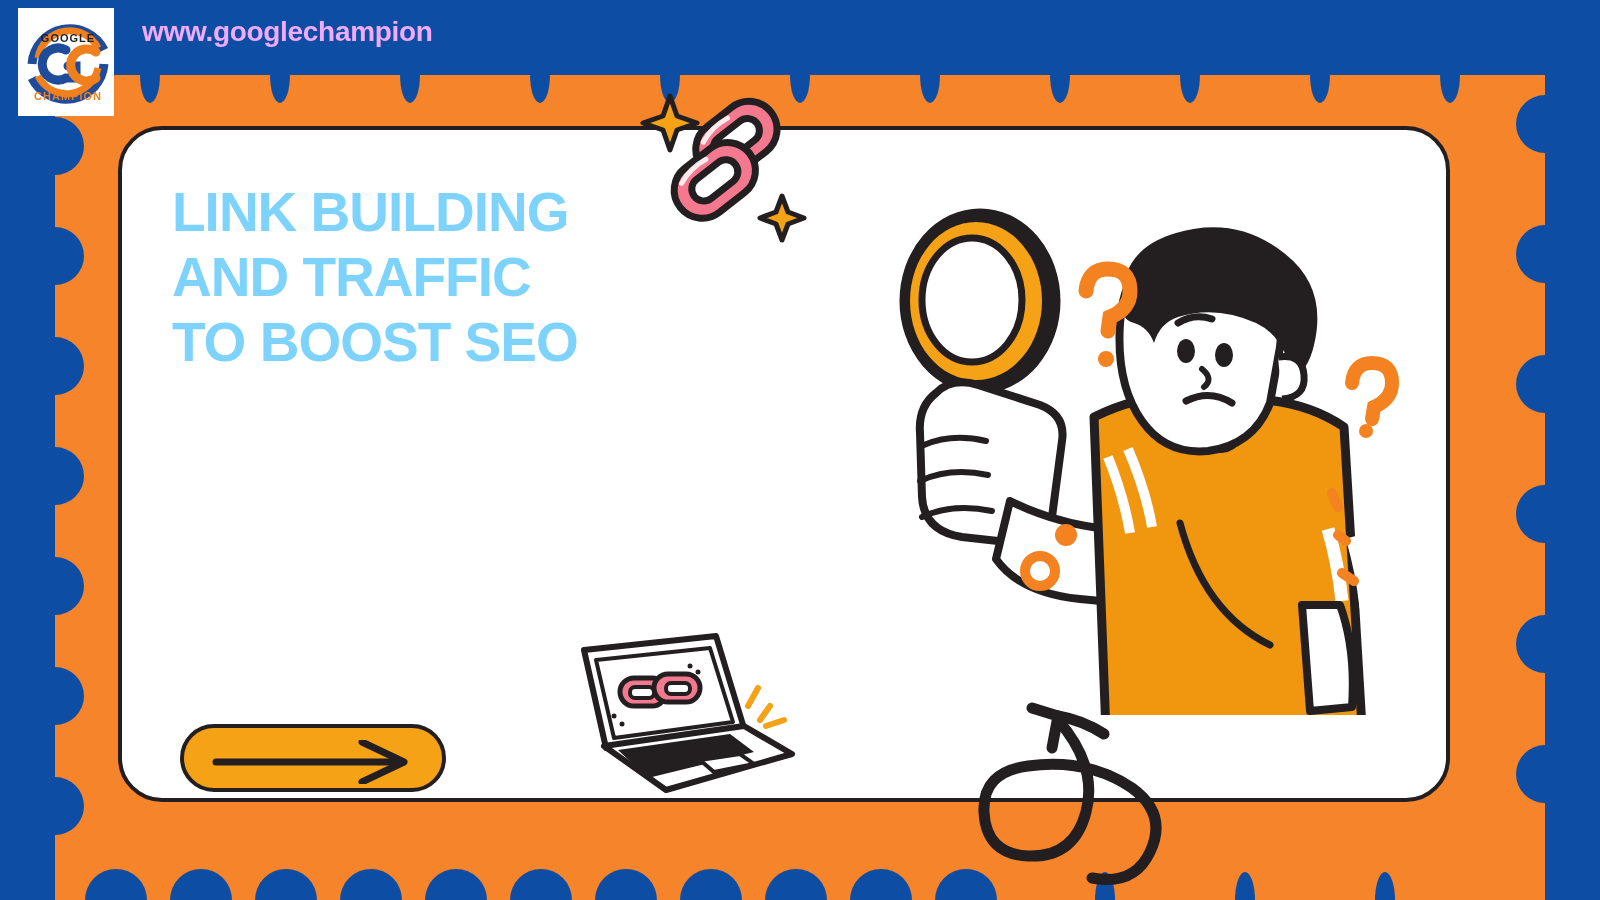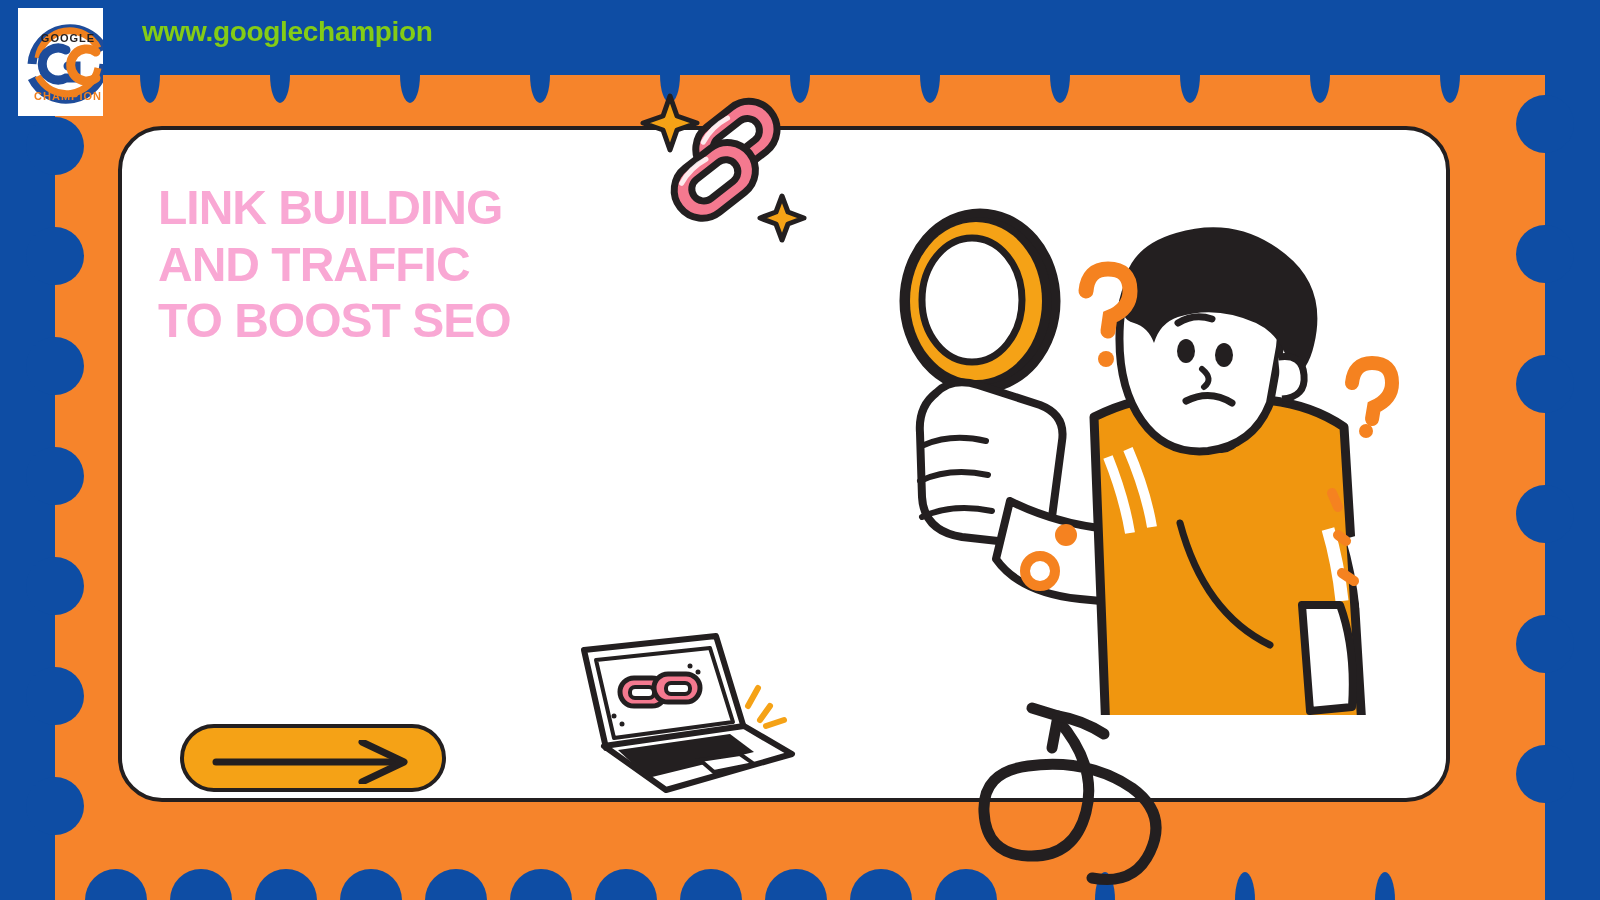--- a/index.html
+++ b/index.html
@@ -55,39 +55,39 @@
     border:4px solid #231F20;
     border-radius:44px;
     box-sizing:border-box;
     overflow:visible;
   }
 
   
   #header{position:absolute;left:0;top:0;width:1600px;height:78px;z-index:40;}
   #logo-box{
     position:absolute;left:18px;top:8px;
-    width:85px;height:108px;
+    width:96px;height:108px;
     background:#FFFFFF;
     overflow:hidden;
   }
   #site-url{
     position:absolute;left:142px;top:16px;
-    color:#84cc16;
+    color:#f0abfc;
     font-size:28px;font-weight:bold;
     letter-spacing:-0.3px;
     white-space:nowrap;
   }
 
   
   #headline{
     position:absolute;
-    left:158px;top:180px;
+    left:172px;top:180px;
     width:620px;
-    color:#f9a8d4;
-    font-size:48px;
+    color:#7dd3fc;
+    font-size:55px;
     font-weight:bold;
     line-height:1.18;
     letter-spacing:-1px;
     z-index:20;
   }
 
   
   #cta{
     position:absolute;
     left:180px;top:724px;

